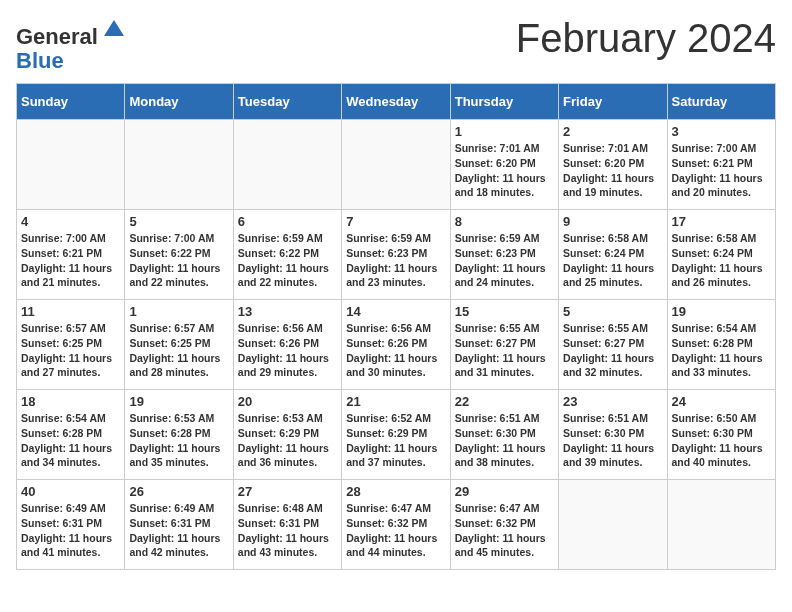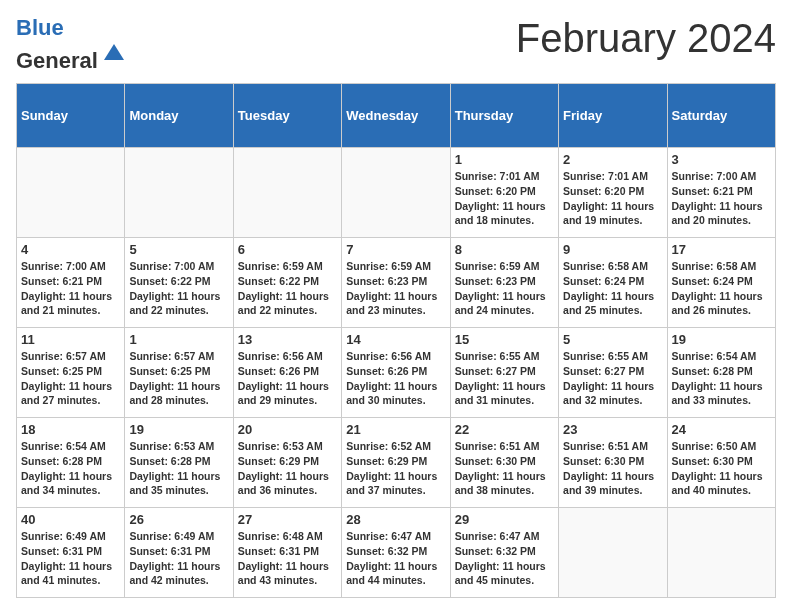--- a/index.html
+++ b/index.html
@@ -45,21 +45,21 @@
       color: #555;
     }
     table {
       width: 100%;
       border-collapse: collapse;
       font-size: 11px;
     }
     thead tr th {
       background-color: #2a6db5;
       color: #fff;
-      padding: 24px 4px;
+      padding: 10px 4px;
       text-align: left;
       font-size: 13px;
       font-weight: bold;
       border: 1px solid #ccc;
     }
     tbody tr td {
       border: 1px solid #ccc;
       vertical-align: top;
       padding: 4px;
       width: calc(100% / 7);
@@ -82,26 +82,26 @@
       font-weight: bold;
     }
   </style>
 </head>
 <body>
 
 <div class="header">
   <div class="logo">
     <div>
       <div class="logo-text">
-        <span class="logo-blue">Blue</span>
-      </div>
-      <div class="logo-text">
         <span class="logo-general">General</span><svg class="logo-icon" viewBox="0 0 28 28">
             <polygon points="14,4 24,20 4,20" fill="#2a6db5"></polygon>
           </svg>
+      </div>
+      <div class="logo-text">
+        <span class="logo-blue">Blue</span>
       </div>
     </div>
   </div>
   <div class="title-block">
     <div class="month-title">February 2024</div>
   </div>
 </div>
 
 <table>
   <thead>

